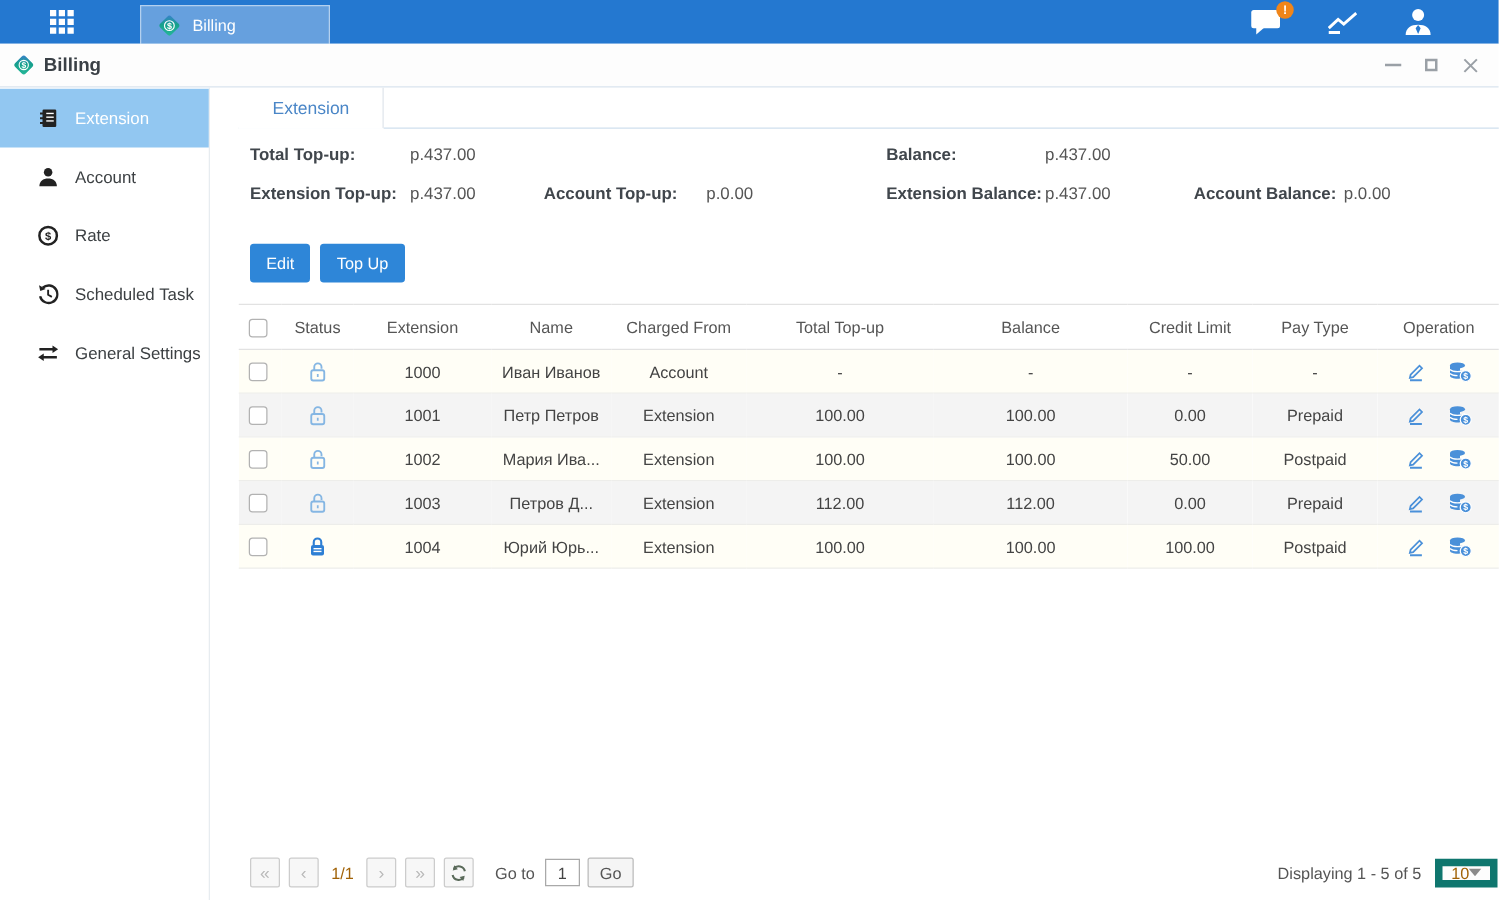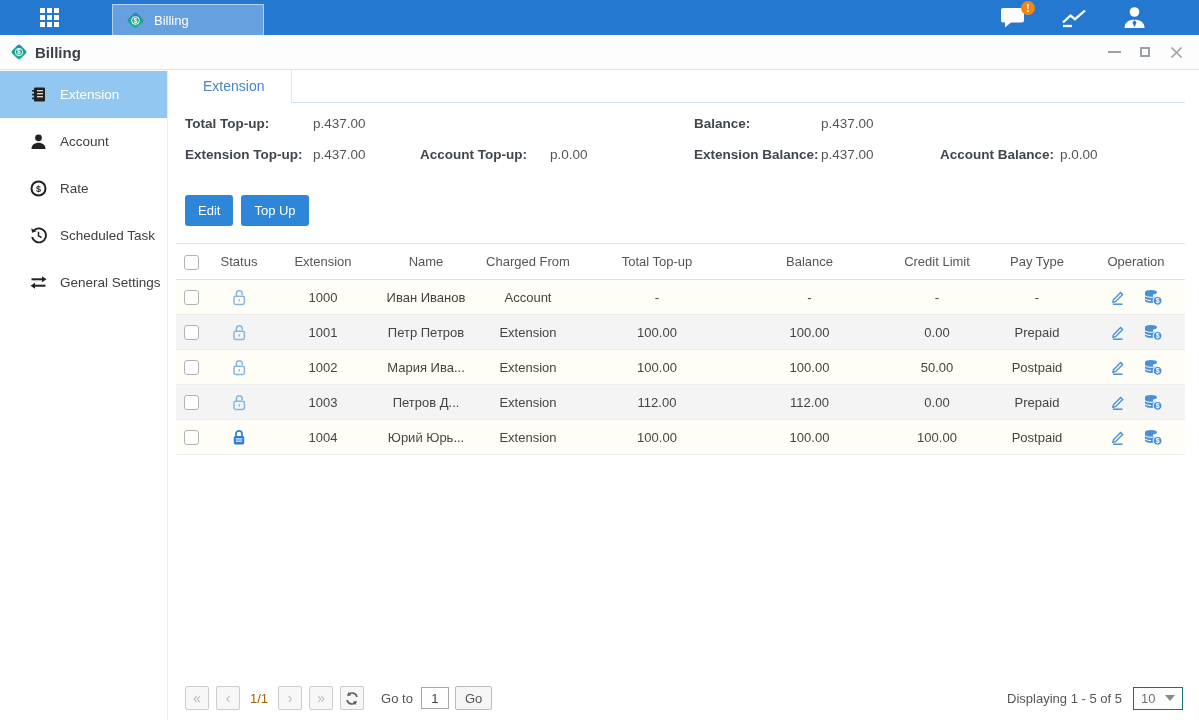--- a/index.html
+++ b/index.html
@@ -25,21 +25,21 @@
   
   .titlebar { height:35px; background:#fdfdfd; border-bottom:1px solid #d9e4ee; display:flex; align-items:center; position:relative; }
   .title-left { margin-left:10px; display:flex; align-items:center; gap:7px; font-weight:bold; font-size:15px; color:#3a4046; z-index:2; }
   .trial { position:absolute; left:0; right:0; text-align:center; color:#e0913d; font-size:13.5px; }
   .win-controls { position:absolute; right:16px; top:0; height:100%; display:flex; align-items:center; gap:17px; z-index:2; }
   .ctl { cursor:pointer; display:flex; align-items:center; justify-content:center; width:14px; height:14px; }
   .ctl-min i { display:block; width:13px; height:2px; background:#9aa0a6; }
   .ctl-max i { display:block; width:10px; height:10px; border:2px solid #9aa0a6; }
 
   
-  .app-body { display:flex; height:650px; }
+  .app-body { display:flex; height:650px;gap:15px; }
   .sidebar { width:168px; background:#fff; border-right:1px solid #e7ecf0; padding-top:1px; flex-shrink:0; }
   .side-item { height:47px; display:flex; align-items:center; gap:13px; padding-left:30px; font-size:13.5px; color:#3c4043; cursor:pointer; }
   .side-item.active { background:#92c7f1; color:#fff; }
   .side-item svg { flex-shrink:0; }
 
   .main { flex:1; display:flex; flex-direction:column; padding:0 14px 0 8px; }
 
   
   .tabstrip { height:33px; display:flex; border-bottom:1px solid #cfe0ee; flex-shrink:0; }
   .tab { padding:0 27px; display:flex; align-items:center; font-size:14px; color:#4a86c7; background:#fff;
@@ -76,22 +76,22 @@
   
   .footer { margin-top:auto; padding:0 2px 10px 9px; display:flex; align-items:center; font-size:13px; color:#555; flex-shrink:0; }
   .pg-btn { width:24px; height:24px; border:1px solid #ccc; background:#f7f7f7; border-radius:2px;
     display:flex; align-items:center; justify-content:center; color:#b9b9b9; font-size:14px; margin-right:7px; cursor:pointer; }
   .pg-btn.refresh { color:#5a6a5a; }
   .page-indicator { margin:0 10px 0 3px; color:#a16207; }
   .goto-label { margin:0 8px 0 10px; }
   .goto-input { width:28px; height:22px; border:1px solid #a9a9a9; text-align:center; font-size:13px; font-family:inherit; color:#444; }
   .go-btn { margin-left:6px; height:24px; padding:0 9px; border:1px solid #bbb; background:#f5f5f5; font-size:13px; color:#555; border-radius:2px; cursor:pointer; font-family:inherit; }
   .display-info { margin-left:auto; display:flex; align-items:center; gap:11px; }
-  .page-size { width:50px; height:23px; border:1px solid #0f766e; background:#fdfdfd; display:flex; align-items:center;
-    justify-content:space-between; padding:0 7px; cursor:pointer; color:#737373; }
+  .page-size { width:50px; height:23px; border:6px solid #0f766e; background:#fdfdfd; display:flex; align-items:center;
+    justify-content:space-between; padding:0 7px; cursor:pointer; color:#a16207; }
   .tri-down { width:0; height:0; border-left:5px solid transparent; border-right:5px solid transparent; border-top:6px solid #8a8a8a; }
 </style>
 </head>
 <body>
 
 <svg width="0" height="0" style="position:absolute">
   <defs>
     <linearGradient id="tealGrad" x1="0" y1="0" x2="1" y2="1">
       <stop offset="0" stop-color="#3b7fd0"></stop>
       <stop offset="0.45" stop-color="#16a08c"></stop>

